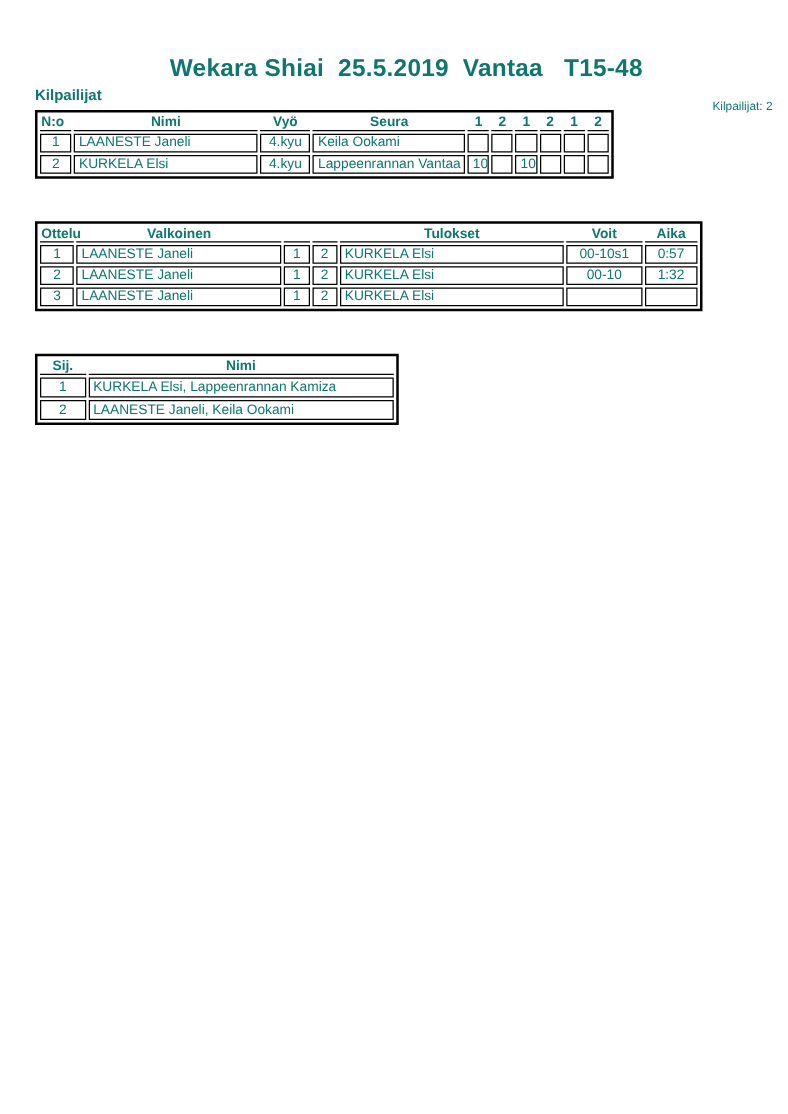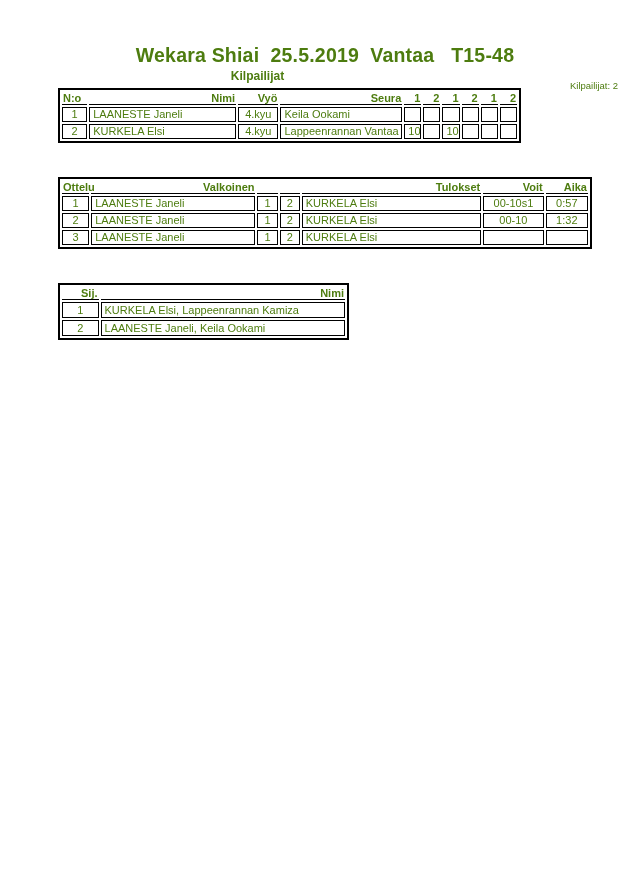--- a/index.html
+++ b/index.html
@@ -1,40 +1,40 @@
 <!DOCTYPE html>
 <html><head>
 <meta charset="utf-8">
 <style>
   html,body{margin:0;padding:0;background:#fff;}
   .page{
     position:relative;width:630px;height:891px;background:#fff;
-    font-family:"Liberation Sans",sans-serif;color:#4d7c0f;overflow:hidden;
+    font-family:"Liberation Sans",sans-serif;color:#0f766e;overflow:hidden;
   }
   .doc-title{
     position:absolute;top:44px;left:20px;width:610px;text-align:center;
     font-size:19.5px;font-weight:bold;white-space:pre;letter-spacing:0.2px;
   }
-  .sec-title{position:absolute;font-size:12px;font-weight:bold;text-align:center;white-space:pre;}
+  .sec-title{position:absolute;font-size:12px;font-weight:bold;text-align:left;white-space:pre;}
   .t-kilpailijat{top:69px;left:28px;width:459px;}
   .t-ottelut{top:159px;left:28px;width:530px;}
   .t-tulokset{top:263px;left:28px;width:287px;}
   .count-label{position:absolute;top:80px;right:12px;font-size:9.5px;}
-  .tblwrap{position:absolute;border:2px solid #000;background:#fff;margin-left:30px;}
+  .tblwrap{position:absolute;border:2px solid #000;background:#fff;}
   .t1main{left:28px;top:88px;width:459px;}
   .t1sum{left:487px;top:88px;width:86px;}
   .t2{left:28px;top:177px;width:530px;}
   .t3{left:28px;top:283px;width:287px;}
   .tblwrap table{
     border-collapse:separate;border-spacing:2px;table-layout:fixed;
     width:100%;font-size:11px;
   }
   th{
     padding:0 1px;font-weight:bold;height:12px;line-height:12px;
-    border:none;border-bottom:1px solid #000;text-align:right;
+    border:none;border-bottom:1px solid #000;text-align:center;
     white-space:pre;overflow:visible;font-size:11px;
   }
   td{
     padding:0 3px;height:13px;line-height:13px;border:1px solid #000;
     text-align:center;white-space:pre;overflow:hidden;
   }
   .t3 td{height:14px;line-height:14px;}
   .al{text-align:left;}
 </style>
 </head>

